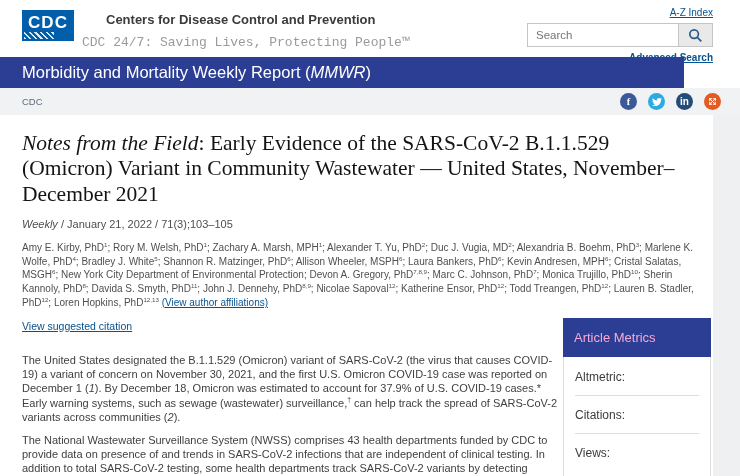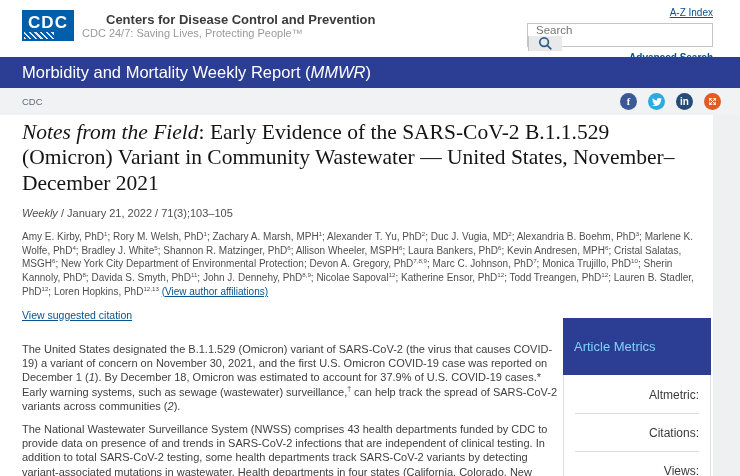--- a/index.html
+++ b/index.html
@@ -9,62 +9,62 @@
   a { color:#075290; }
 
   
   .top-header { position:absolute; top:0; left:0; width:740px; height:57px; background:#fff; }
   .logo-block { position:absolute; left:22px; top:10px; display:flex; gap:8px; align-items:flex-start; text-decoration:none; }
   .logo-box { width:52px; height:31px; background:#005eaa; color:#fff; font-weight:bold; font-size:17px;
     letter-spacing:1px; text-align:center; line-height:25px; position:relative; }
   .logo-box::after { content:""; position:absolute; left:2px; bottom:2px; width:30px; height:7px;
     background:repeating-linear-gradient(45deg,rgba(255,255,255,.85) 0 1.5px,#005eaa 1.5px 4px); }
   .org-name { font-size:13px; color:#3b3b3b; font-weight:600; padding-top:2px;margin-left:24px; }
-  .tagline { font-size:11px; color:#9a9a9a; margin-top:0; }
+  .tagline { font-size:13px; color:#9a9a9a; margin-top:8px;font-family:Liberation Mono, monospace; }
 
   .header-right { position:absolute; right:27px; top:2px; width:186px; text-align:right; }
   .az-link { font-size:10px; }
-  .searchbar { margin-top:3px; display:flex; border:1px solid #c5c5c5; height:24px; width:186px; background:#fff;flex-direction:column; }
+  .searchbar { margin-top:3px; display:flex; border:1px solid #c5c5c5; height:24px; width:186px; background:#fff; }
   .searchbar input { flex:1; min-width:0; border:0; outline:none; padding:0 8px; font-size:11.5px; color:#555;
     font-family:"Liberation Sans",sans-serif; }
   .search-btn { width:34px; background:#e9e9e9; border:0; border-left:1px solid #c5c5c5; cursor:pointer;
     display:flex; align-items:center; justify-content:center; }
   .adv-link { display:inline-block; margin-top:5px; font-size:10px; font-weight:600; }
 
   
-  .banner { position:absolute; top:57px; left:0; width:740px; height:31px; background:#2c3e93;
+  .banner { position:absolute; top:57px; left:0; width:684px; height:31px; background:#2c3e93;
     color:#fff; display:flex; align-items:center; padding-left:22px; font-size:16.5px; font-weight:500; }
 
   
   .crumb-bar { position:absolute; top:88px; left:0; width:740px; height:27px; background:#f1f2f4; }
   .crumb { position:absolute; left:22px; top:8px; font-size:9.5px; color:#5f6b7a; text-decoration:none; }
   .social { position:absolute; right:19px; top:5px; display:flex; gap:11px; }
   .soc { width:17px; height:17px; border-radius:50%; display:flex; align-items:center; justify-content:center;
     color:#fff; font-size:10.5px; font-weight:bold; text-decoration:none; font-family:"Liberation Serif",serif; }
   .fb { background:#3b5998; } .tw { background:#2caae1; }
   .li { background:#254b78; font-size:10px; font-family:"Liberation Sans",sans-serif; } .sy { background:#e35b24; }
 
   
   .content { position:absolute; top:115px; left:0; width:713px; height:361px; background:#fff; overflow:hidden; }
   .right-gutter { position:absolute; top:115px; right:0; width:27px; bottom:0; background:#eef0f1; }
 
   .article-title { font-family:"Liberation Serif","DejaVu Serif",serif; font-size:21.5px; line-height:1.18;
-    color:#141414; font-weight:400; width:668px; margin:5px 0 0 22px; }
+    color:#141414; font-weight:400; width:668px; margin:16px 0 0 22px; }
   .issue-line { margin:11px 0 0 22px; font-size:11px; color:#4f4f4f; }
   .authors { margin:11px 0 0 22px; width:690px; font-size:10px; line-height:1.37; color:#4f4f4f; }
   .cite-link { display:inline-block; margin:10px 0 8px 22px; font-size:10.5px; }
   .para { margin:13px 0 0 22px; width:537px; font-size:11px; line-height:1.31; color:#404040; }
   .para + .para { margin-top:8px; }
   sup { font-size:.62em; line-height:0; }
 
   
   .metrics { position:absolute; left:563px; top:203px; width:148px; }
-  .m-head { background:#2c3e93; color:#7dd3fc; font-size:13px; padding:21px 11px; }
+  .m-head { background:#2c3e93; color:#f9a8d4; font-size:13px; padding:12px 11px; }
   .m-body { border:1px solid #ddd; border-top:0; background:#fff; padding:10px 11px 12px; overflow:hidden; }
-  .m-label { font-size:12px; color:#3b3b3b; padding:3px 0 11px;text-align:right; }
+  .m-label { font-size:12px; color:#3b3b3b; padding:3px 0 11px; }
   .m-div { border:0; border-top:1px solid #ddd; margin:0 0 9px; }
   .m-note { font-size:9px; font-style:italic; color:#555; line-height:1.3; margin-top:18px; }
 </style>
 </head>
 <body>
 
 <header class="top-header">
   <a class="logo-block" href="#">
     <span class="logo-box">CDC</span>
     <span>

